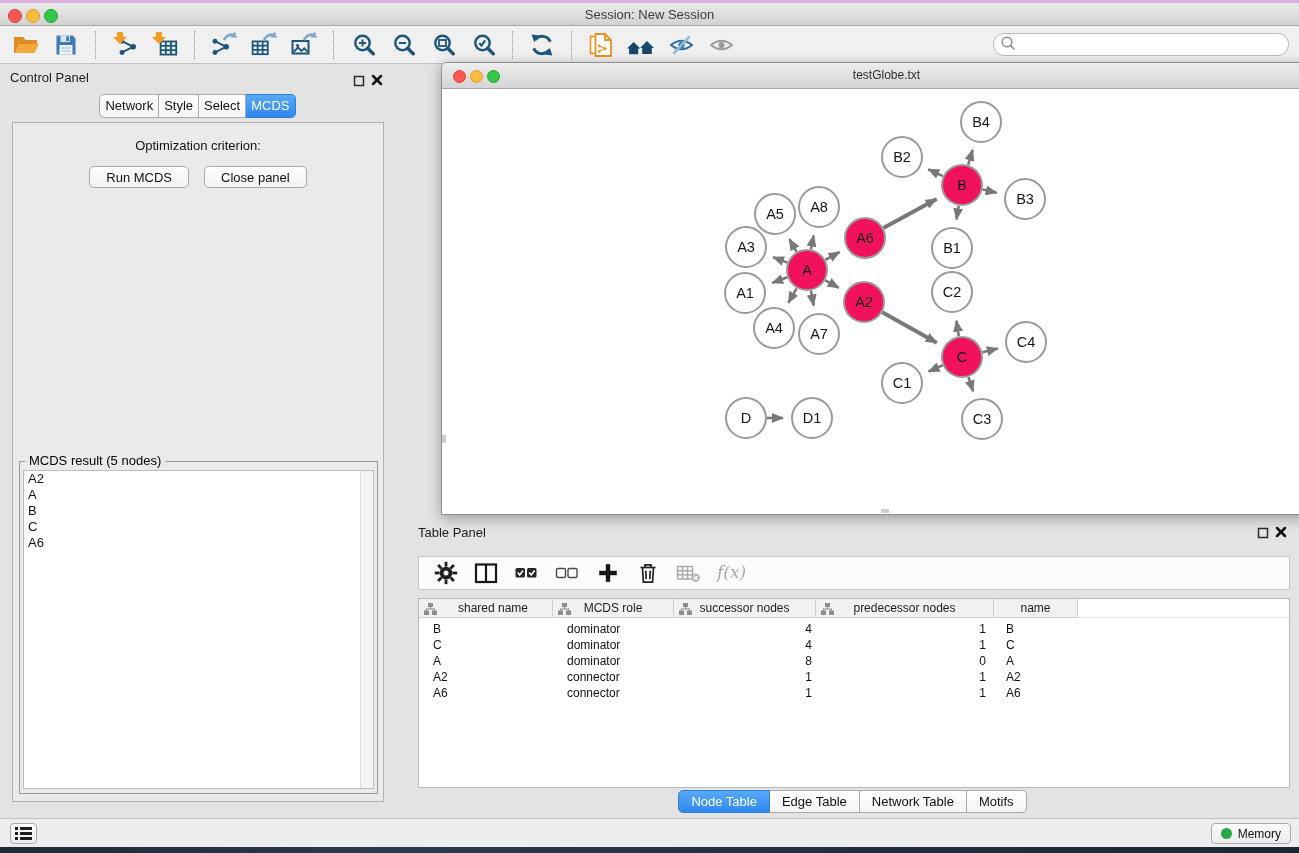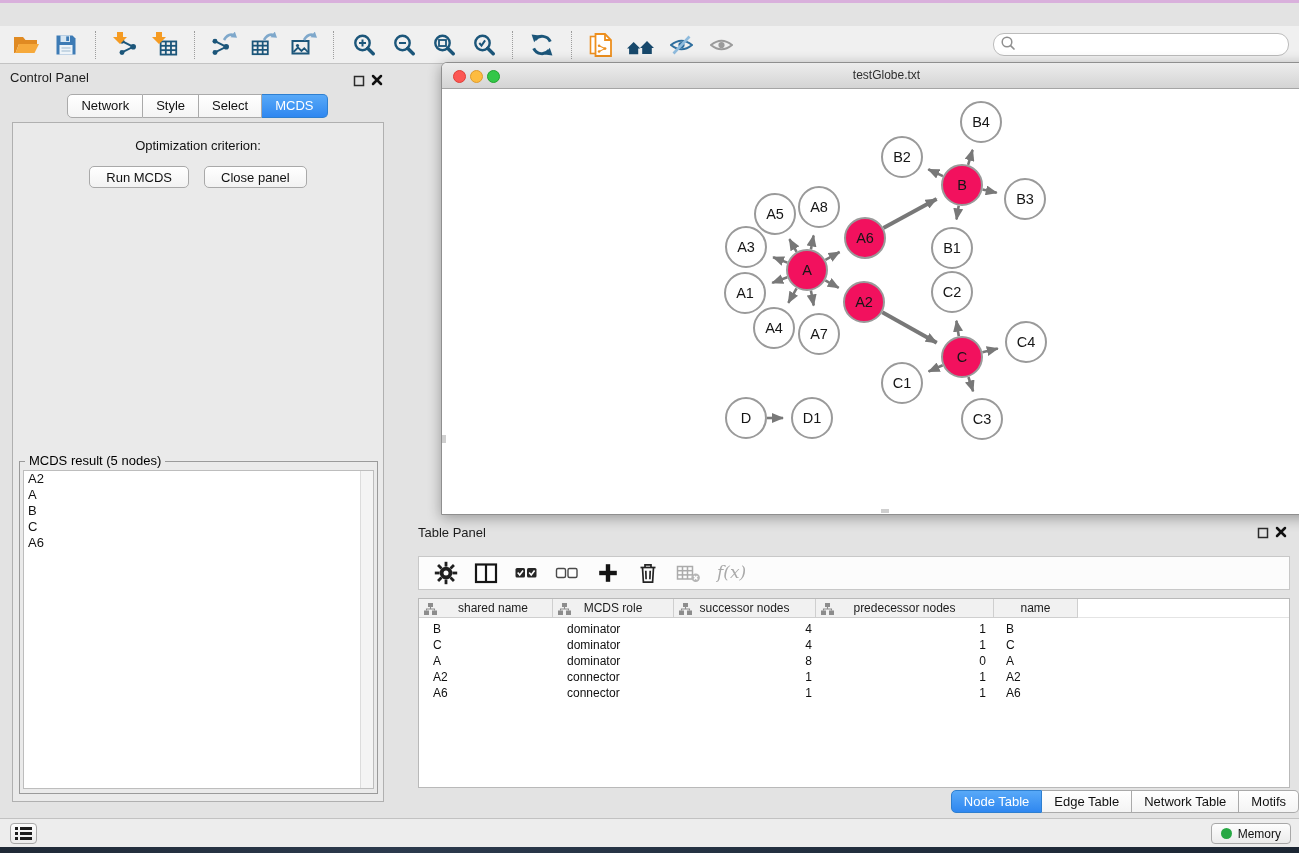--- a/index.html
+++ b/index.html
@@ -19,21 +19,21 @@
   .tb-sep{width:0;height:28px;border-left:1px dotted #9d9d9d;margin:0 9px;}
   .search-wrap{position:absolute;right:10px;top:7px;width:294px;height:21px;background:#fff;border:1px solid #bcbcbc;border-radius:11px;display:flex;align-items:center;}
   .search-wrap svg{margin-left:6px;}
   .search-wrap input{border:none;outline:none;flex:1;height:17px;font-size:12px;background:transparent;padding:0 8px 0 4px;font-family:"Liberation Sans",sans-serif;}
   
   .control-panel{position:absolute;left:4px;top:66px;width:387px;height:744px;}
   .cp-title{position:absolute;left:6px;top:4px;font-size:13px;color:#1d1d1d;}
   .panel-float{position:absolute;top:7px;}
   .panel-close{position:absolute;top:6px;}
   .cp-tabs{position:absolute;left:0;right:0;top:28px;display:flex;justify-content:center;}
-  .seg{height:22px;line-height:22px;padding:0 13px;background:linear-gradient(#ffffff,#f4f4f4);border:1px solid #aaaaaa;border-left:none;font-size:13px;color:#111;}
+  .seg{height:22px;line-height:22px;padding:0 5px;background:linear-gradient(#ffffff,#f4f4f4);border:1px solid #aaaaaa;border-left:none;font-size:13px;color:#111;}
   .seg:first-child{border-left:1px solid #aaaaaa;border-radius:5px 0 0 5px;}
   .seg:last-child{border-radius:0 5px 5px 0;}
   .seg.selected{background:linear-gradient(#58a9f8,#2f87f0);border-color:#2e7fd0;color:#fff;}
   .cp-body{position:absolute;left:8px;right:7px;top:56px;bottom:8px;background:#eaeaea;border:1px solid #b0b0b0;}
   .opt-label{margin-top:15px;text-align:center;font-size:13px;color:#111;}
   .dropdown{position:relative;margin:9px auto 0;width:308px;height:23px;background:#fff;border:1px solid #a6a6a6;border-radius:4px;box-sizing:border-box;}
   .dropdown .dd-text{display:block;font-size:13px;line-height:21px;padding-left:8px;color:#111;white-space:nowrap;overflow:hidden;}
   .dd-stepper{position:absolute;right:1px;top:1px;width:19px;height:19px;border-radius:3px;background:linear-gradient(#6fb1f8,#2d7dee);display:flex;flex-direction:column;align-items:center;justify-content:center;}
   .btn-row{margin-top:13px;display:flex;justify-content:center;gap:15px;}
   .push-btn{height:22px;line-height:22px;padding:0 16px;font-size:13px;color:#111;background:linear-gradient(#ffffff,#f2f2f2);border:1px solid #a9a9a9;border-radius:5px;}
@@ -59,36 +59,42 @@
   .tp-icon{display:flex;align-items:center;justify-content:center;}
   .fx-label{font-family:"DejaVu Serif",serif;font-style:italic;font-size:17px;color:#a9a9a9;margin-top:-2px;}
   .tp-table{position:absolute;left:12px;right:9px;top:80px;height:188px;background:#fff;border:1px solid #b9b9b9;overflow:hidden;}
   .th-row{display:flex;height:19px;}
   .th-cell{position:relative;background:#f1f1f1;border-right:1px solid #cfcfcf;border-bottom:1px solid #cfcfcf;display:flex;align-items:center;justify-content:center;font-size:12px;color:#1c1c1c;box-sizing:border-box;}
   .th-cell .tree{position:absolute;left:5px;top:4px;}
   .th-fill{flex:1;background:#fff;border-bottom:1px solid #e4e4e4;}
   .tb-rows{padding-top:3px;}
   .t-row{display:flex;height:16px;font-size:12px;color:#101010;align-items:center;}
   .t-cell{box-sizing:border-box;white-space:nowrap;overflow:hidden;}
-  .tp-tabs{position:absolute;left:0;right:0;top:272px;display:flex;justify-content:flex-end;}
+  .tp-tabs{position:absolute;left:0;right:0;top:272px;display:flex;justify-content:center;}
   .tp-tabs .seg{height:21px;line-height:21px;padding:0 12px;}
   
   .status-bar{position:absolute;left:0;top:818px;width:1299px;height:36px;background:#ededed;border-top:1px solid #c2c2c2;box-sizing:border-box;}
   .sb-btn{position:absolute;top:4px;height:21px;background:linear-gradient(#fdfdfd,#ebebeb);border:1px solid #a8a8a8;border-radius:4px;display:flex;align-items:center;justify-content:center;box-sizing:border-box;}
   .sb-list{left:10px;width:27px;}
   .sb-memory{right:8px;padding:0 9px;gap:6px;font-size:12px;color:#111;}
   .mem-dot{width:11px;height:11px;border-radius:50%;}
   .bottom-strip{position:absolute;left:0;top:847px;width:1299px;height:6px;background:linear-gradient(90deg,#1f2936,#2c3a4d 30%,#233040 60%,#1c2633);}
 </style>
 </head>
 <body>
 
 <div id="screen">
   <div class="top-strip"></div>
 
+  <div class="titlebar">
+    <span class="tl red"></span>
+    <span class="tl yellow"></span>
+    <span class="tl green"></span>
+    <span class="title">Session: New Session</span>
+  </div>
 
   <div class="toolbar">
     <div id="tb-items">
         <div class="tb-btn">
           <svg width="27" height="24" viewBox="0 0 27 24" xmlns="http://www.w3.org/2000/svg">
             <path d="M1 4 h9 l2.5 3 H24 v4 H6 L2.5 20 H1 z" fill="#E08A22"></path>
             <path d="M6 11 h20 l-4.5 9 H2.5 z" fill="#F6A93B"></path>
           </svg>
         </div>
         <div class="tb-btn">

